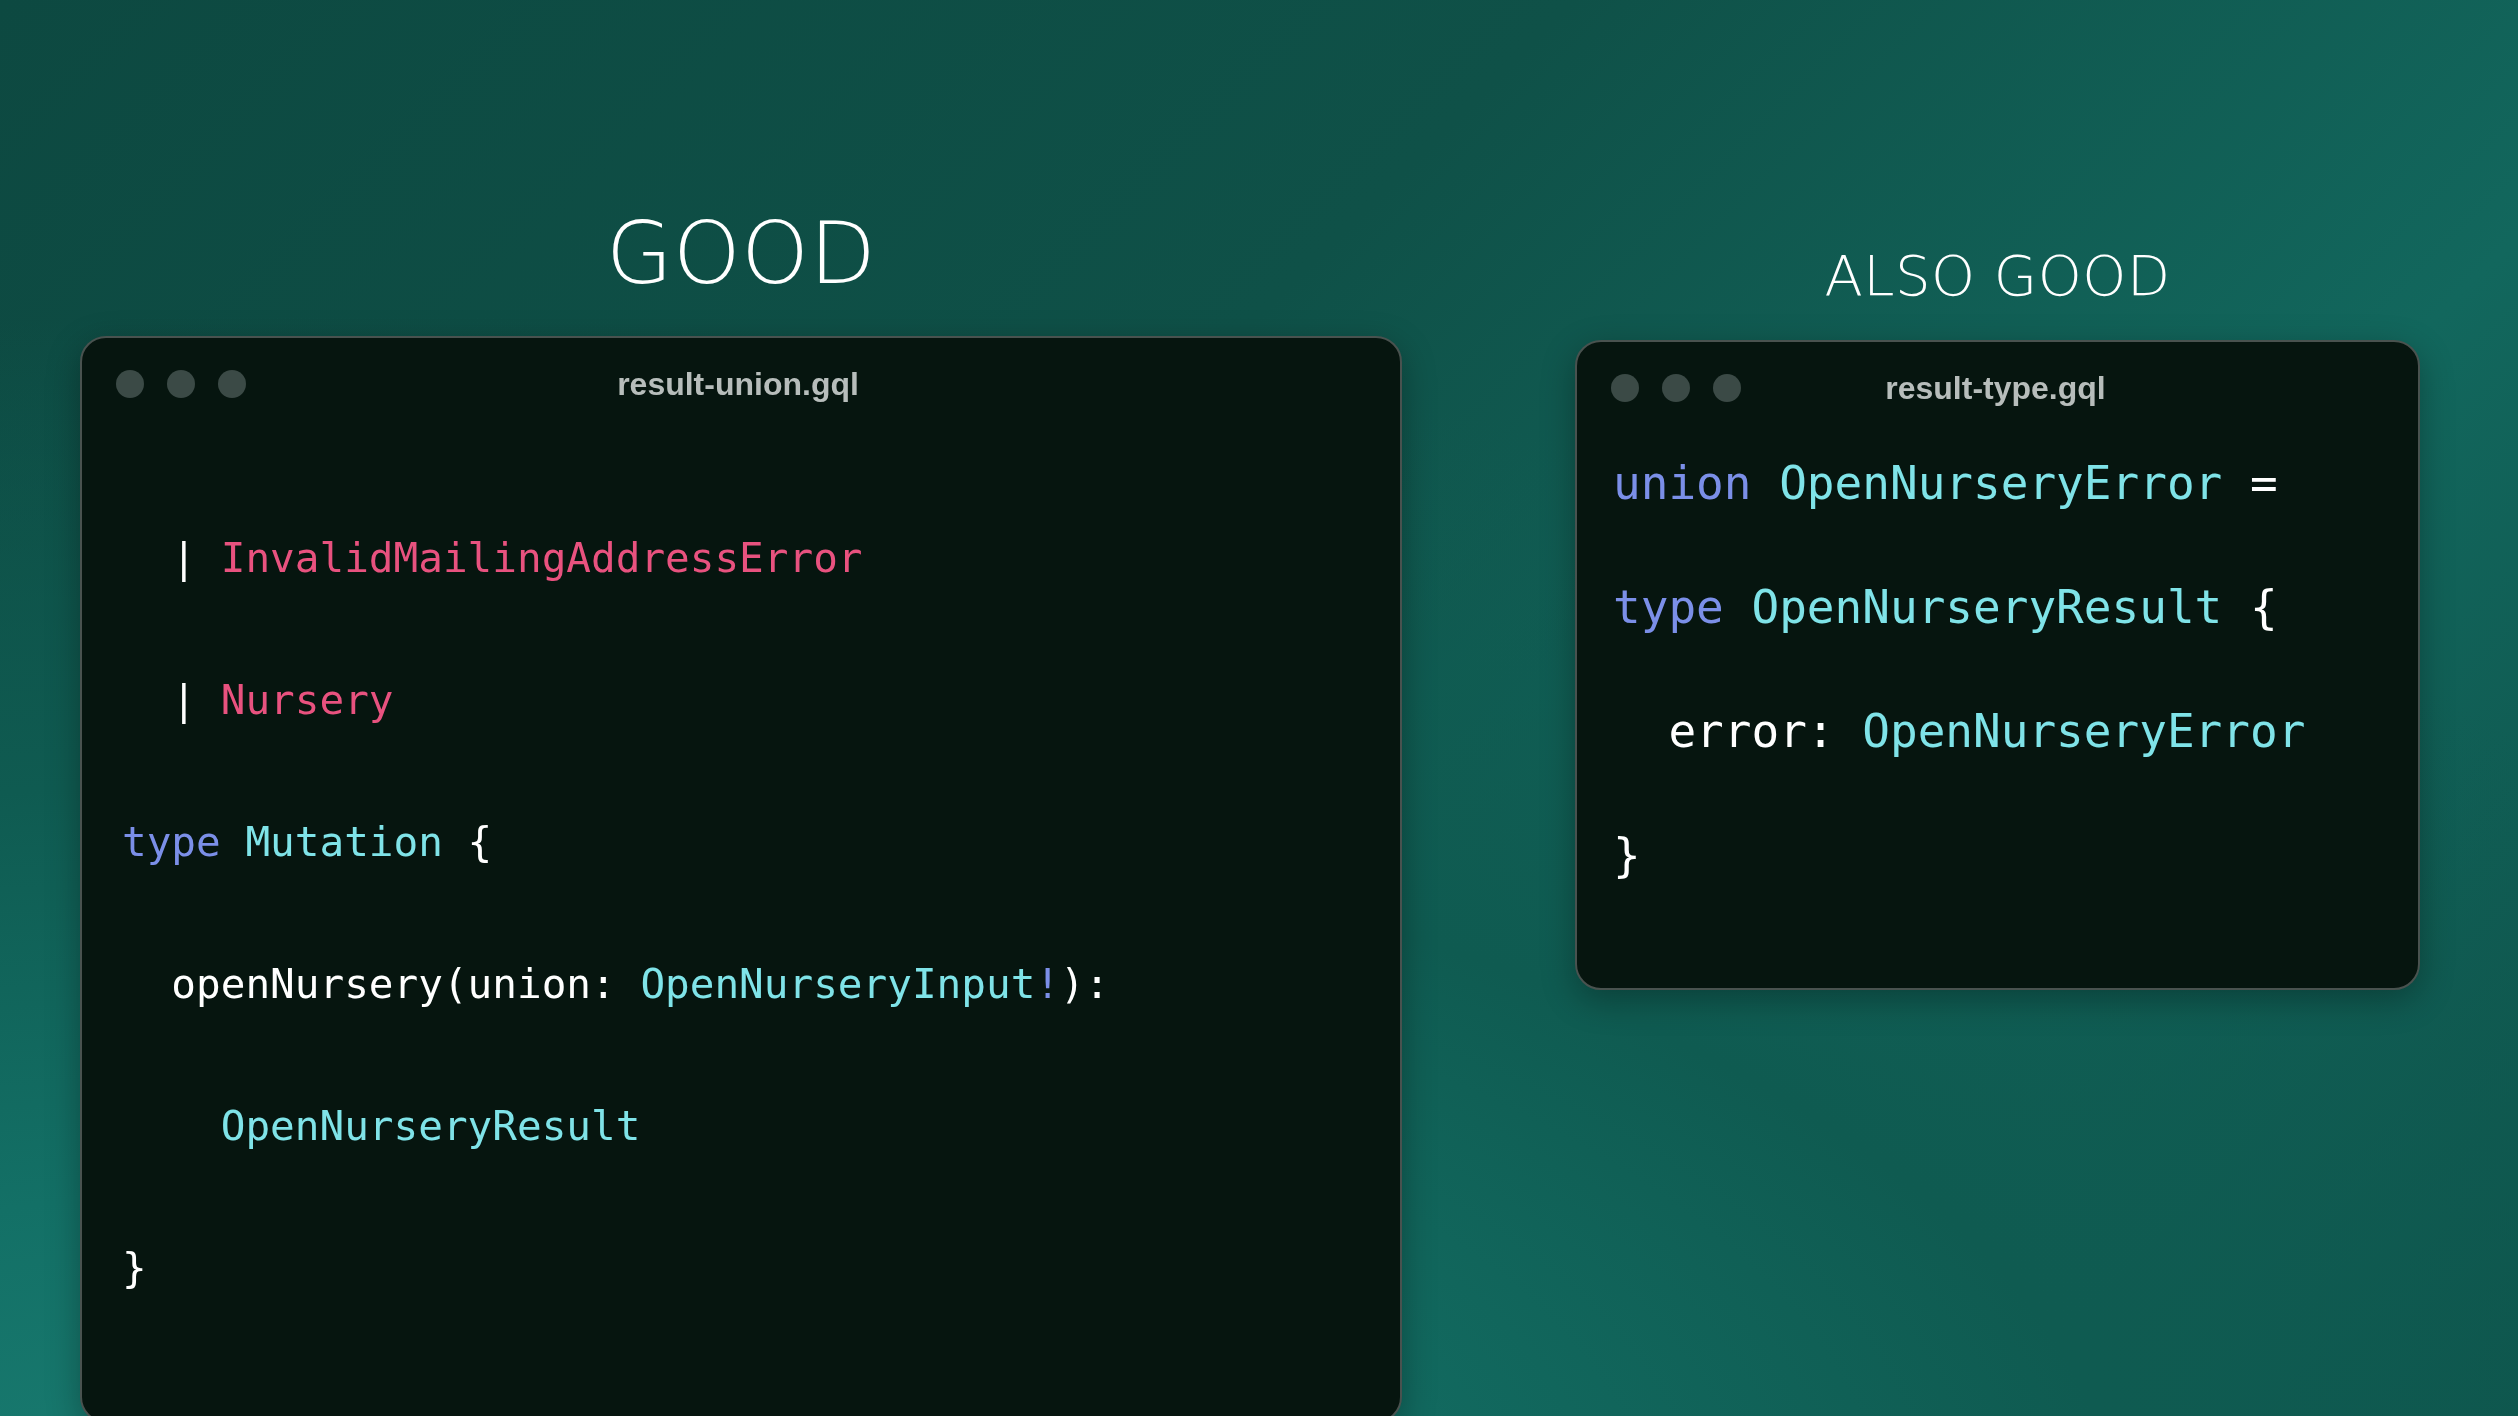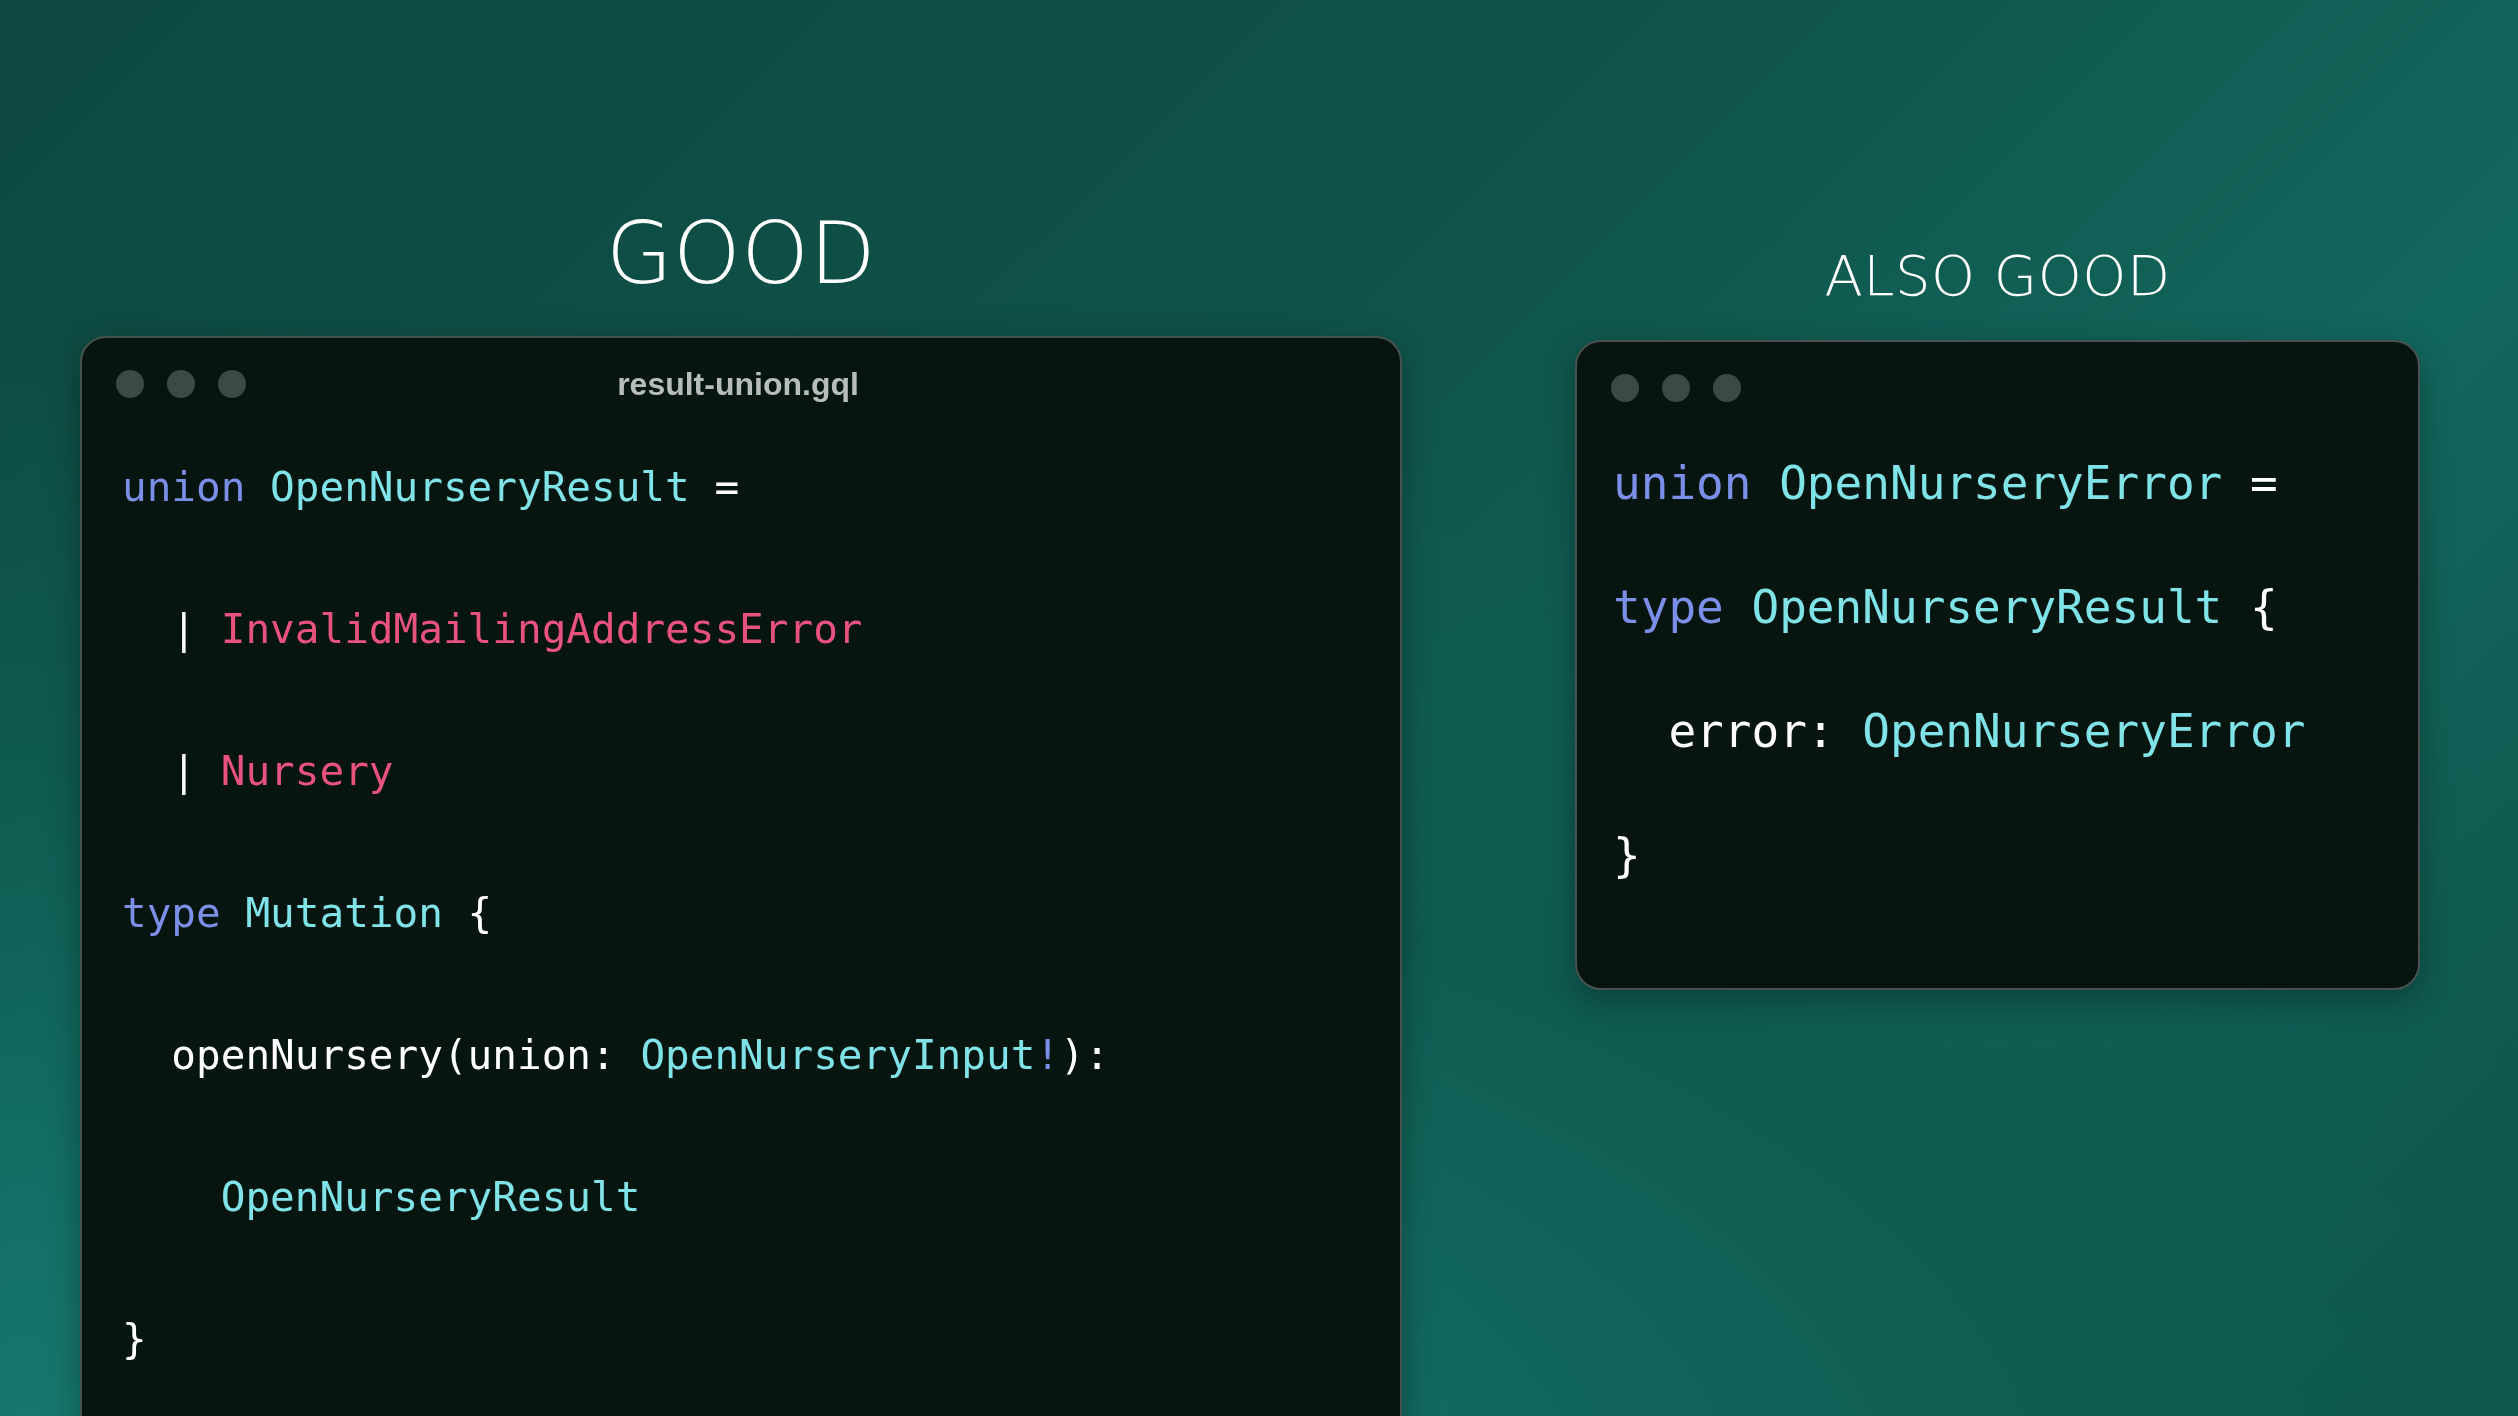--- a/index.html
+++ b/index.html
@@ -125,41 +125,42 @@
 
     <div class="code-card" id="card-good">
       <div class="titlebar">
         <div class="dots">
           <span class="dot"></span>
           <span class="dot"></span>
           <span class="dot"></span>
         </div>
         <div class="window-title">result-union.gql</div>
       </div>
-      <div class="code-body"><span class="code-line"><span class="tok-keyword">union </span><span class="tok-type">OpenNurseryResult</span><span class="tok-plain"> =</span></span>
+      <div class="code-body">
 <span class="code-line"><span class="tok-plain">  </span><span class="tok-pipe">|</span><span class="tok-plain"> </span><span class="tok-member">InvalidMailingAddressError</span></span>
 <span class="code-line"><span class="tok-plain">  </span><span class="tok-pipe">|</span><span class="tok-plain"> </span><span class="tok-member">Nursery</span></span>
 <span class="code-line"><span class="tok-keyword">type </span><span class="tok-type">Mutation</span><span class="tok-plain"> {</span></span>
 <span class="code-line"><span class="tok-plain">  openNursery(union: </span><span class="tok-type">OpenNurseryInput</span><span class="tok-keyword">!</span><span class="tok-plain">):</span></span>
 <span class="code-line"><span class="tok-plain">    </span><span class="tok-type">OpenNurseryResult</span></span>
 <span class="code-line"><span class="tok-plain">}</span></span>
 </div>
     </div>
   </section>
 
   <section class="panel" id="panel-also-good">
     <h1 class="panel-heading">ALSO GOOD</h1>
 
     <div class="code-card" id="card-also-good">
       <div class="titlebar">
         <div class="dots">
           <span class="dot"></span>
           <span class="dot"></span>
           <span class="dot"></span>
         </div>
+        <div class="window-title">result-type.gql</div>
       </div>
       <div class="code-body"><span class="code-line"><span class="tok-keyword">union </span><span class="tok-type">OpenNurseryError</span><span class="tok-plain"> =</span></span>
 <span class="code-line"><span class="tok-keyword">type </span><span class="tok-type">OpenNurseryResult</span><span class="tok-plain"> {</span></span>
 <span class="code-line"><span class="tok-plain">  error: </span><span class="tok-type">OpenNurseryError</span></span>
 <span class="code-line"><span class="tok-plain">}</span></span>
 </div>
     </div>
   </section>
 
 </div>

